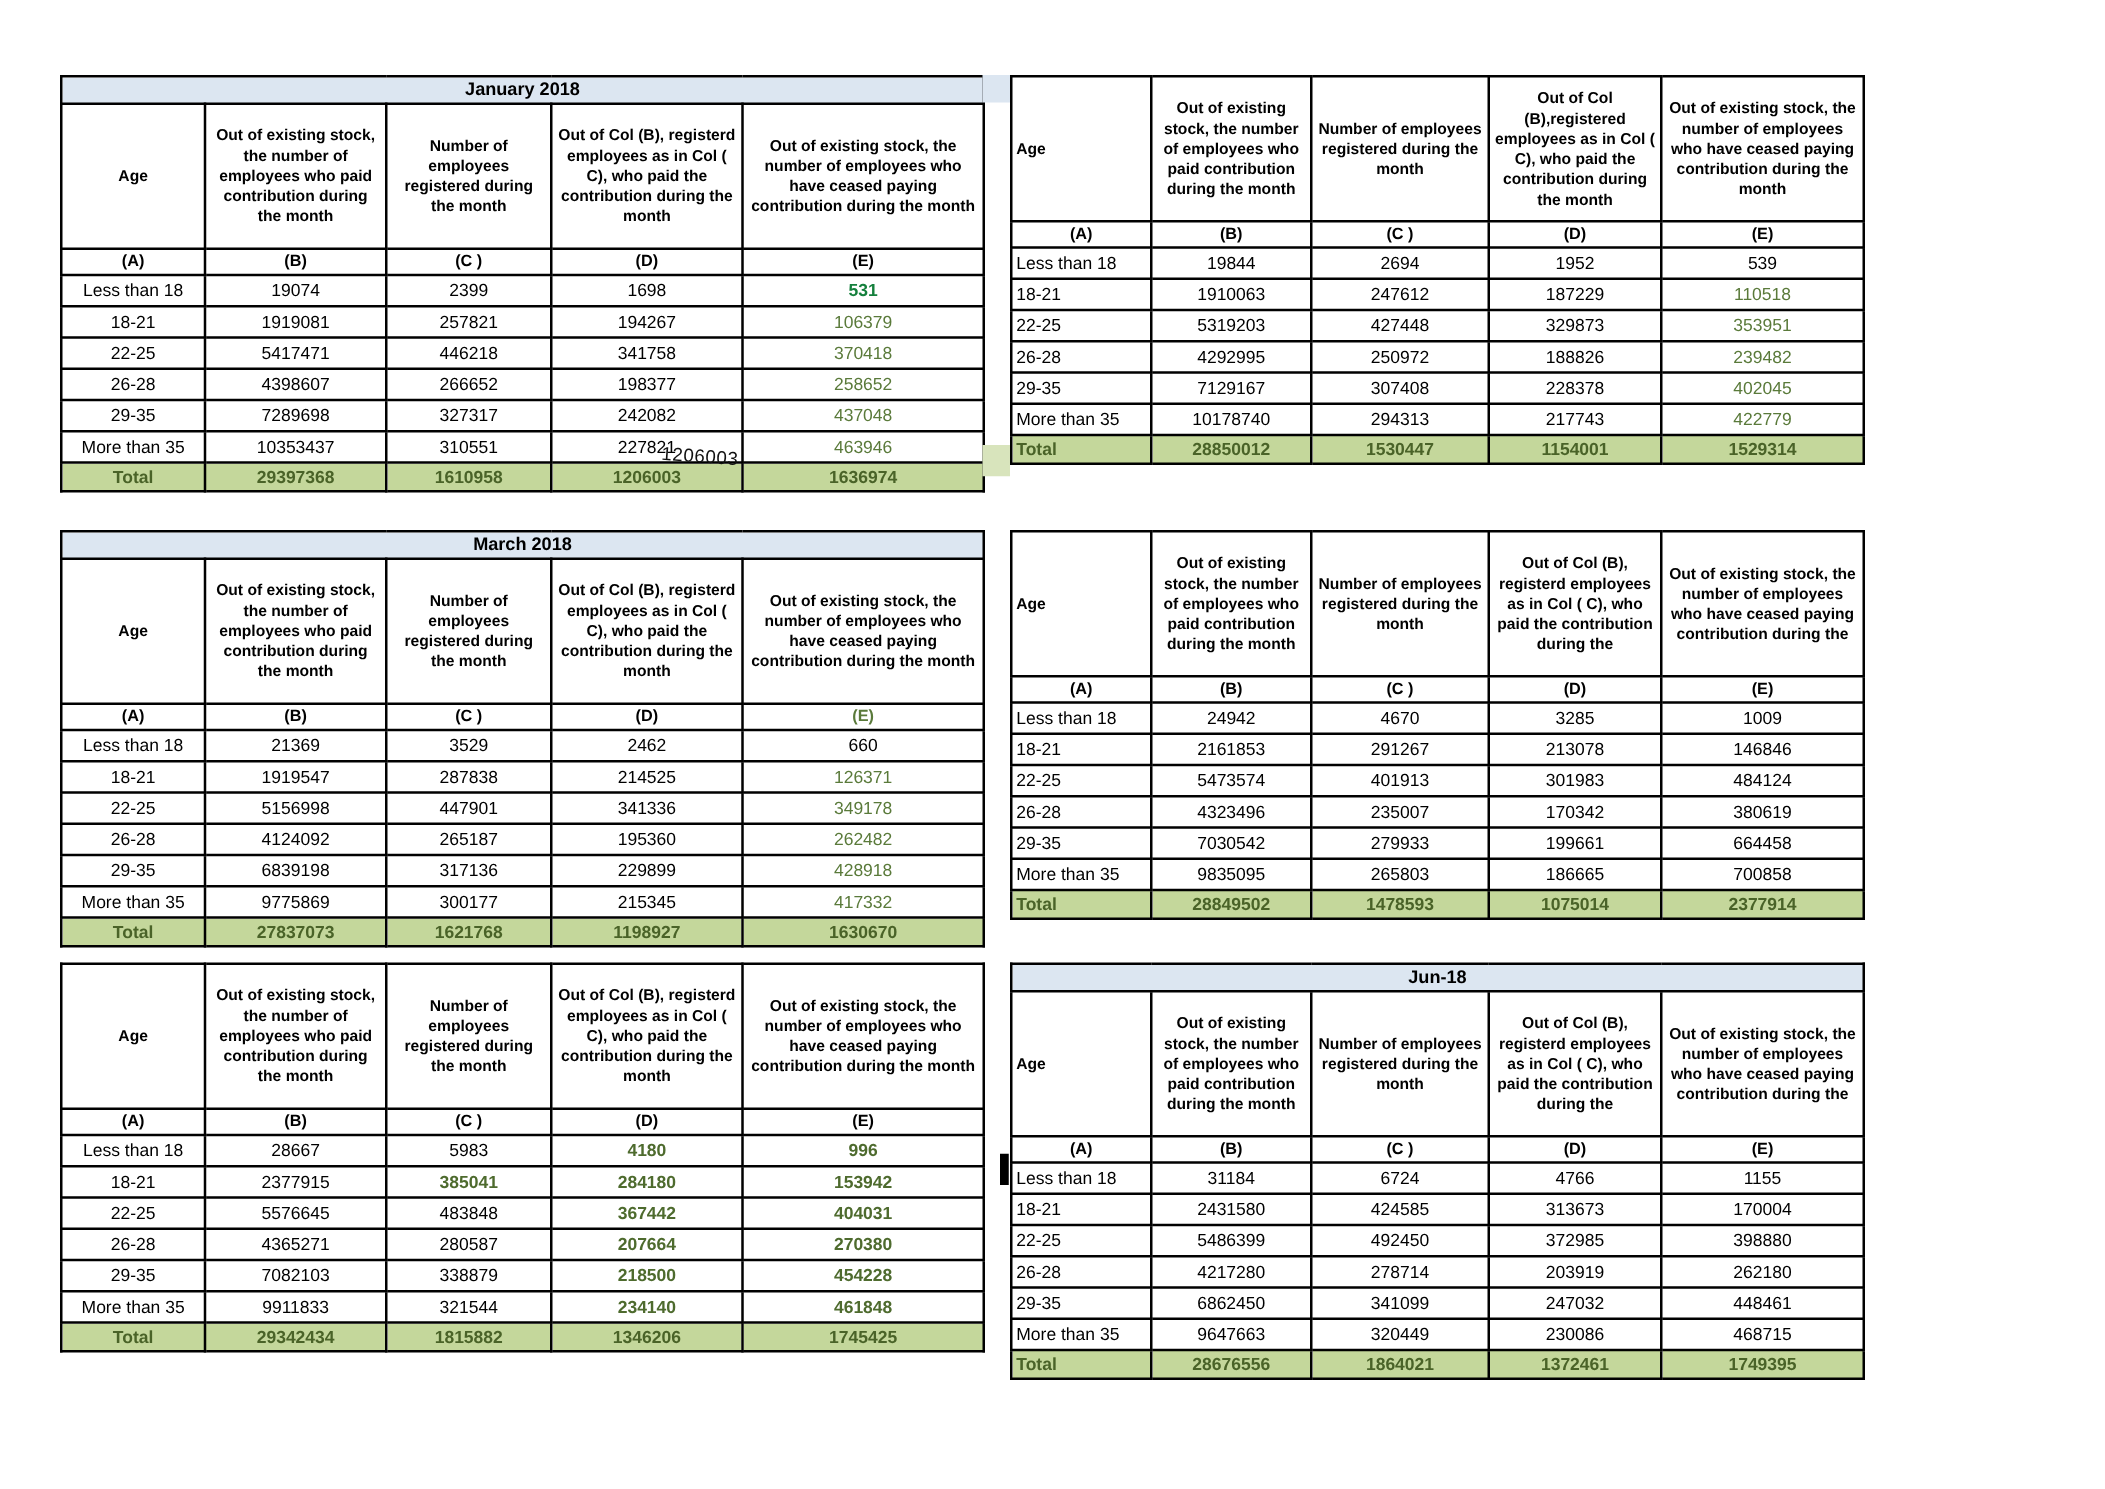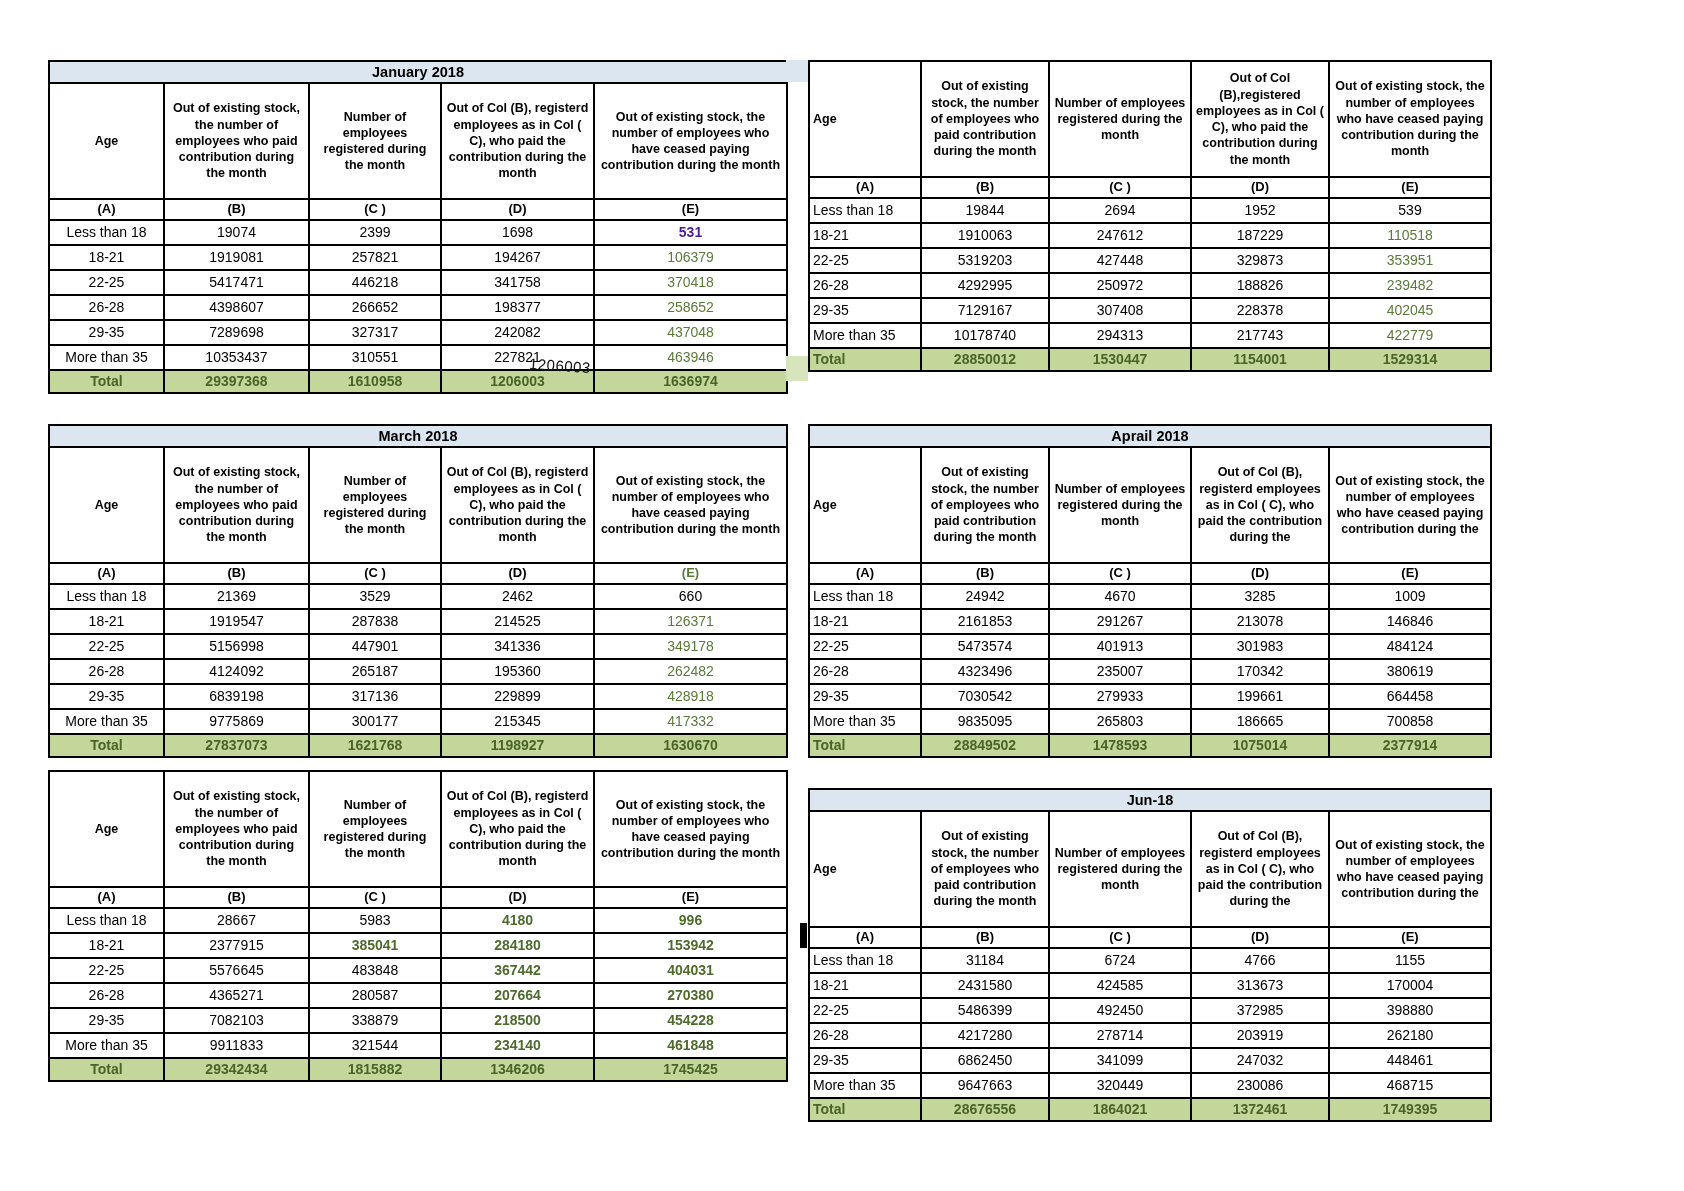--- a/index.html
+++ b/index.html
@@ -11,21 +11,21 @@
     --border:#000;
   }
   html,body{margin:0;padding:0;}
   body{
     width:1684px;height:1191px;background:#fff;position:relative;
     font-family:"Liberation Sans",sans-serif;color:#000;
   }
   .month{position:absolute;}
   #m0{left:48px;top:60px}  #m1{left:808px;top:60px}
   #m2{left:48px;top:424px} #m3{left:808px;top:424px}
-  #m4{left:48px;top:770px} #m5{left:808px;top:788px}
+  #m4{left:48px;top:770px} #m5{left:808px;top:770px}
 
   table.tbl{border-collapse:collapse;table-layout:fixed;background:#fff;}
   table.tbl td{
     border:2px solid var(--border);
     overflow:hidden;padding:0 3px;
     text-align:center;vertical-align:middle;
     font-size:14px;line-height:1.15;
   }
   tr.title-row td{
     background:var(--title-bg);font-weight:bold;font-size:14.5px;height:20px;padding:0;margin-top:27px;
@@ -33,21 +33,21 @@
   tr.hdr td{
     font-weight:bold;font-size:12.5px;line-height:1.3;height:114px;
   }
   tr.ltr td{font-weight:bold;font-size:13px;height:19px;}
   tr.drow td{height:23px;}
   tr.trow td{
     background:var(--total-bg);font-weight:bold;color:var(--total-text);height:21px;
   }
   .g{color:var(--green);}
   .gb{color:var(--greenb);font-weight:bold;}
-  .kb{color:#4c1d95;font-weight:bold;}
+  .kb{color:#15803d;font-weight:bold;}
   .kt{color:#000;}
   .gl{color:var(--green);}
   table.age-left tr.hdr td:first-child,
   table.age-left tr.drow td:first-child,
   table.age-left tr.trow td:first-child{text-align:left;}
 
   .gap-cell{position:absolute;}
   #gap-blue{left:786px;top:60px;width:22px;height:22px;background:var(--title-bg);}
   #gap-green{left:786px;top:356px;width:22px;height:25px;background:#D8E4BC;}
   #gap-bar{left:800px;top:923px;width:7px;height:25px;background:#000;}
@@ -296,23 +296,20 @@
 <div id="m3" class="month pos-right">
     <table class="tbl age-left">
       <colgroup>
         <col style="width: 112px;">
         <col style="width: 128px;">
         <col style="width: 142px;">
         <col style="width: 138px;">
         <col style="width: 162px;">
       </colgroup>
       <tbody>
-        <tr class="title-row">
-          <td colspan="5">Aprail 2018</td>
-        </tr>
         <tr class="hdr">
           <td>Age</td>
           <td>Out of existing stock, the number of employees who paid contribution during the month</td>
           <td>Number of employees registered during the month</td>
           <td>Out of Col (B), registerd employees as in Col ( C), who paid the contribution during the</td>
           <td>Out of existing stock, the number of employees  who have ceased paying contribution during the</td>
         </tr>
         <tr class="ltr">
           <td>(A)</td>
           <td>(B)</td>

